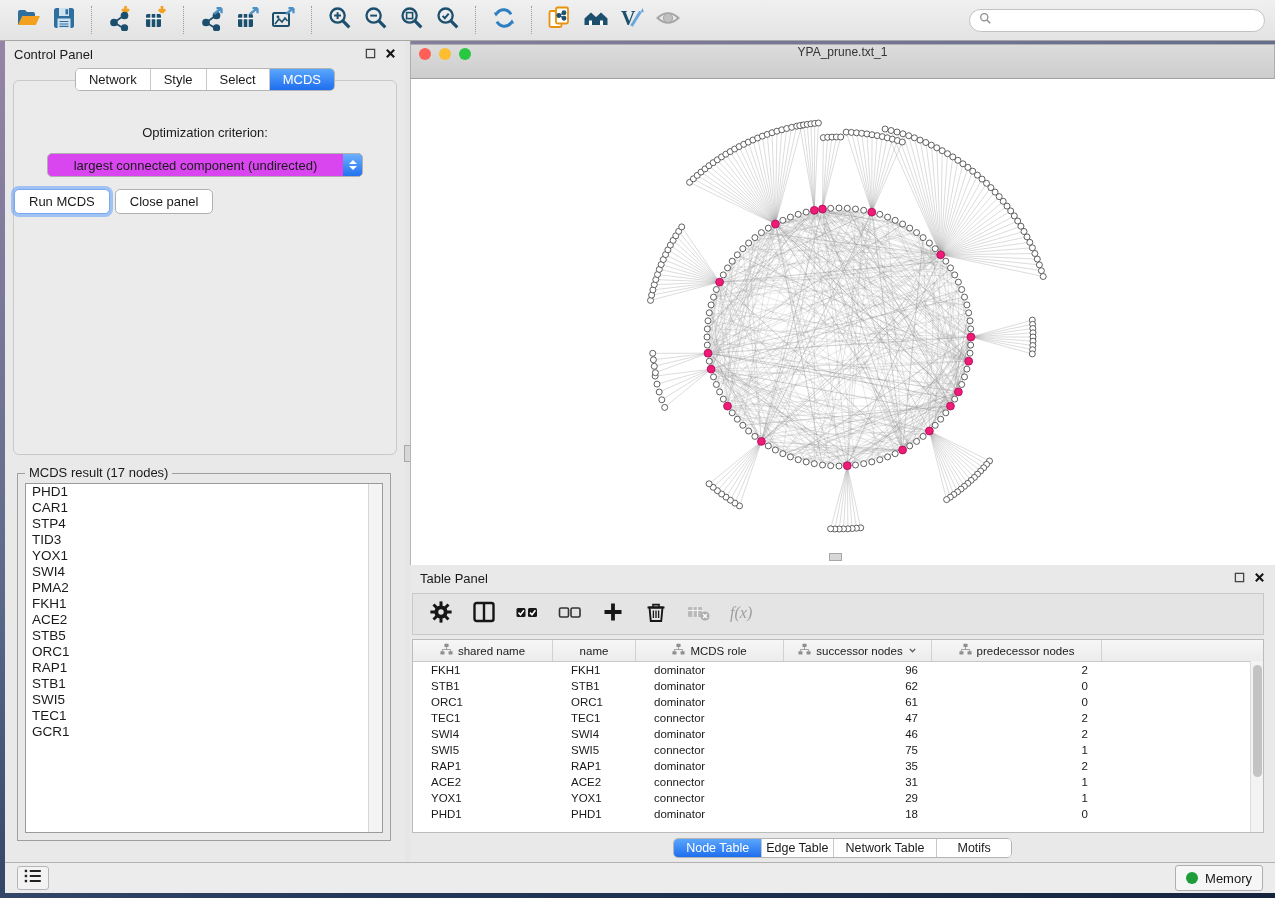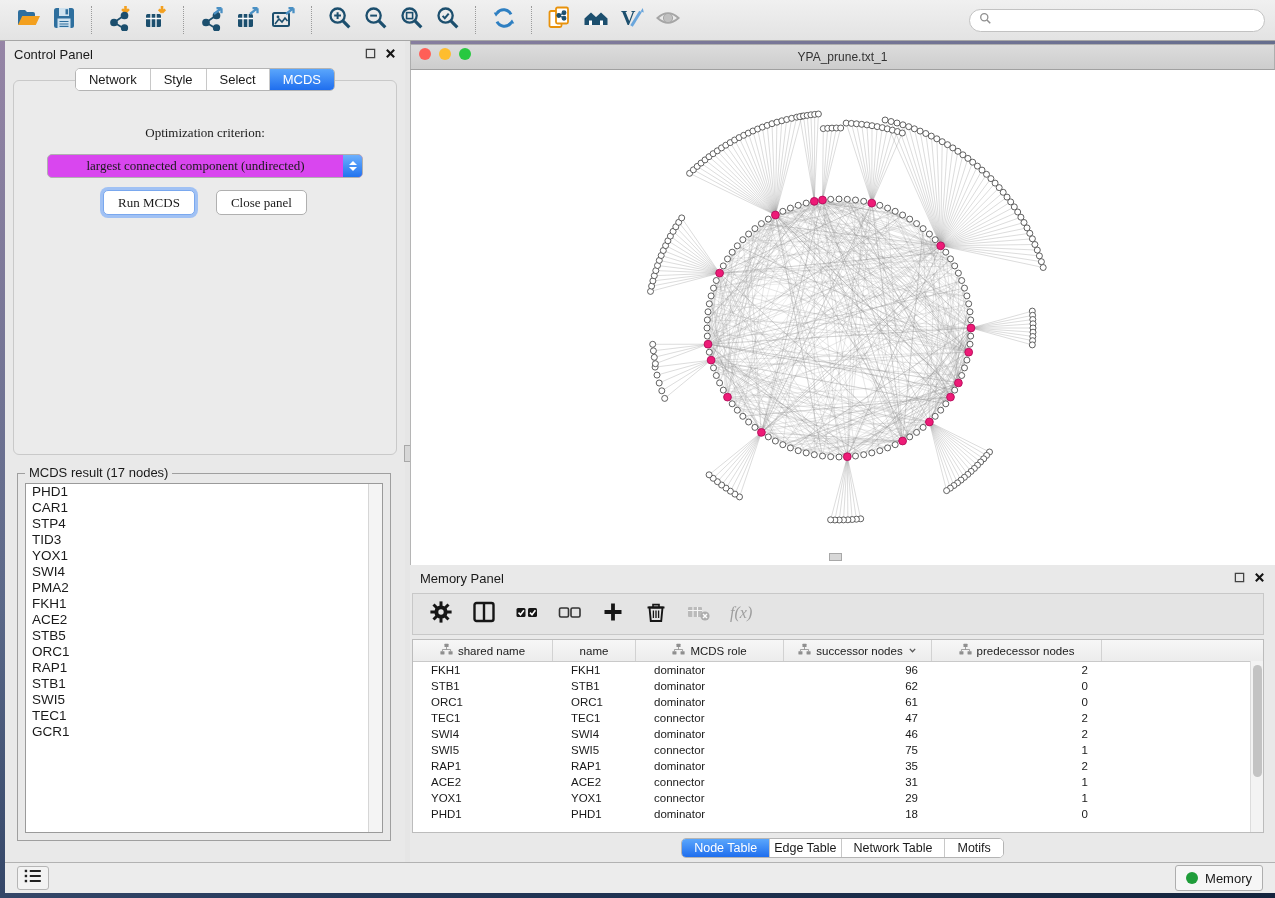--- a/index.html
+++ b/index.html
@@ -29,42 +29,42 @@
   .v-splitter{position:absolute;left:405px;top:41px;width:5px;height:821px;background:#e6e6e6;border-right:1px solid #9c9c9c;}
   .v-handle{position:absolute;left:404px;top:445px;width:7px;height:17px;background:#d7d7d7;border:1px solid #a8a8a8;box-sizing:border-box}
   .cp-titlebar{height:27px;display:flex;align-items:center;padding:0 9px;font-size:13px;}
   .winbtns{margin-left:auto;display:flex;gap:9px;align-items:center}
   .cp-tabs-row{display:flex;justify-content:center;position:relative;z-index:2;}
   .seg{display:flex;border:1px solid #b4b4b4;border-radius:5px;overflow:hidden;background:#fff;}
   .seg-item{padding:3px 13px;font-size:13px;border-left:1px solid #c8c8c8;background:#fff;white-space:nowrap}
   .seg-item:first-child{border-left:0}
   .seg-item.active{background:linear-gradient(#5aa6fc,#1f6eee);color:#fff;}
   .cp-box{margin:-11px 8px 4px 8px;height:375px;background:#ebebeb;border:1px solid #c9c9c9;border-radius:6px;
-    padding-top:30px;box-sizing:border-box;text-align:center;font-family:Liberation Serif, serif;}
+    padding-top:30px;box-sizing:border-box;text-align:center;}
   .opt-label{font-size:13px;margin-top:14px;}
   .dropdown{margin:13px auto 0;width:316px;height:24px;background:#d946ef;border:1px solid #b0b0b0;border-radius:5px;
     display:flex;align-items:center;box-sizing:border-box;overflow:hidden}
   .dd-label{flex:1;font-size:13px;text-align:center;white-space:nowrap;overflow:hidden}
   .dd-step{width:19px;align-self:stretch;background:linear-gradient(#6cb0fd,#2173ef);display:flex;flex-direction:column;
     align-items:center;justify-content:center;gap:2px;}
   .dd-step i{width:0;height:0;border-left:4px solid transparent;border-right:4px solid transparent;}
   .dd-step .up{border-bottom:4px solid #fff}.dd-step .dn{border-top:4px solid #fff}
-  .btn-row{margin-top:12px;display:flex;justify-content:center;gap:21px;}
+  .btn-row{margin-top:12px;display:flex;gap:5px;}
   .pushbtn{height:23px;padding:0 14px;font-size:13px;background:#fff;border:1px solid #b0b0b0;border-radius:5px;
     display:flex;align-items:center;}
   .pushbtn.focus{box-shadow:0 0 0 3px rgba(110,165,250,.6);border-color:#7aa8ee}
   .groupbox{position:relative;margin:18px 14px 0 12px;height:368px;border:1px solid #9f9f9f;background:#e9e9e9;box-sizing:border-box;}
   .groupbox .legend{position:absolute;top:-9px;left:7px;background:#e9e9e9;padding:0 4px;font-size:13px;}
   .mcds-list{position:absolute;left:7px;right:7px;top:9px;bottom:7px;background:#fff;border:1px solid #9a9a9a;overflow:hidden;}
   .mcds-scroll{position:absolute;right:0;top:0;bottom:0;width:13px;background:#f4f4f4;border-left:1px solid #d6d6d6}
   .mcds-item{font-size:13.5px;line-height:16px;padding-left:6px;}
   
   .net-window{position:absolute;left:410px;top:44px;width:865px;height:519px;box-sizing:border-box;}
-  .net-title{height:26px;background:linear-gradient(#dcdcdc,#cdcdcd);border:1px solid #aeaeae;border-bottom:1px solid #a0a0a0;
-    box-sizing:border-box;display:flex;align-items:center;justify-content:center;font-size:12px;color:#333;position:relative}
+  .net-title{height:35px;background:linear-gradient(#dcdcdc,#cdcdcd);border:1px solid #aeaeae;border-bottom:1px solid #a0a0a0;
+    box-sizing:border-box;display:flex;justify-content:center;font-size:12px;color:#333;position:relative}
   .lights{position:absolute;left:8px;top:3px;display:flex;gap:8px}
   .light{width:12px;height:12px;border-radius:50%;}
   .light.r{background:#ff5f57}.light.y{background:#febd2e}.light.g{background:#28c840}
   .net-canvas{height:500px;background:#fff;border-left:1px solid #b5b5b5;box-sizing:border-box;position:relative}
   .h-handle{position:absolute;left:829px;top:553px;width:13px;height:8px;background:#d7d7d7;border:1px solid #a8a8a8;box-sizing:border-box;z-index:3}
   
   .table-panel{position:absolute;left:410px;top:565px;width:865px;height:297px;background:#e9e9e9;box-sizing:border-box;}
   .tp-titlebar{height:27px;display:flex;align-items:center;padding:0 10px;font-size:13px;}
   .tp-toolbar{margin:1px 11px 0 2px;height:40px;background:#e4e4e4;border:1px solid #c8c8c8;
     display:flex;align-items:center;gap:15px;padding:0 14px;}
@@ -1180,21 +1180,21 @@
           <circle cx="555.9" cy="225.9" r="3" fill="#ffffff" stroke="#4f4f4f" stroke-width="0.9"></circle>
           <circle cx="557.7" cy="233.8" r="3" fill="#ffffff" stroke="#4f4f4f" stroke-width="0.9"></circle>
           <circle cx="559.0" cy="241.8" r="3" fill="#ffffff" stroke="#4f4f4f" stroke-width="0.9"></circle>
           <circle cx="559.7" cy="249.9" r="3" fill="#ffffff" stroke="#4f4f4f" stroke-width="0.9"></circle>
         </svg></div>
   </div>
   <div class="h-handle"></div>
 
   <div class="table-panel">
     <div class="tp-titlebar">
-      <span>Memory Panel</span>
+      <span>Table Panel</span>
       <span class="winbtns">
         <span id="tp-float"><svg width="11" height="11" viewBox="0 0 12 12">
               <rect x="1.5" y="1.5" width="9" height="9" fill="none" stroke="#444" stroke-width="1.4"></rect>
             </svg></span>
         <span id="tp-close"><svg width="11" height="11" viewBox="0 0 12 12">
               <path d="M2 2l8 8M10 2l-8 8" stroke="#161616" stroke-width="2.3"></path>
             </svg></span>
       </span>
     </div>
     <div class="tp-toolbar" id="tp-toolbar">
@@ -1389,21 +1389,21 @@
         </div>
       <div class="tv-scroll">
           <div class="tv-thumb"></div>
         </div>
     </div>
     <div class="tp-tabs">
         <div class="seg" id="tp-tabs">
           <div class="seg-item active" style="font-size:12.5px;padding:2px 12px">Node Table</div>
           <div class="seg-item" style="font-size:12.5px;padding:2px 4px">Edge Table</div>
           <div class="seg-item" style="font-size:12.5px;padding:2px 12px">Network Table</div>
-          <div class="seg-item" style="font-size:12.5px;padding:2px 12px">Motifs</div>
+          <div class="seg-item" style="font-size:12.5px;padding:2px 20px">Motifs</div>
         </div>
       </div>
   </div>
 
   <div class="statusbar">
     <div class="sq-btn">
         <span id="list-icon-slot"><svg width="22" height="22" viewBox="0 0 24 24">
             <g fill="#222">
               <rect x="3" y="5.2" width="2.6" height="2.6"></rect>
               <rect x="3" y="10.7" width="2.6" height="2.6"></rect>

